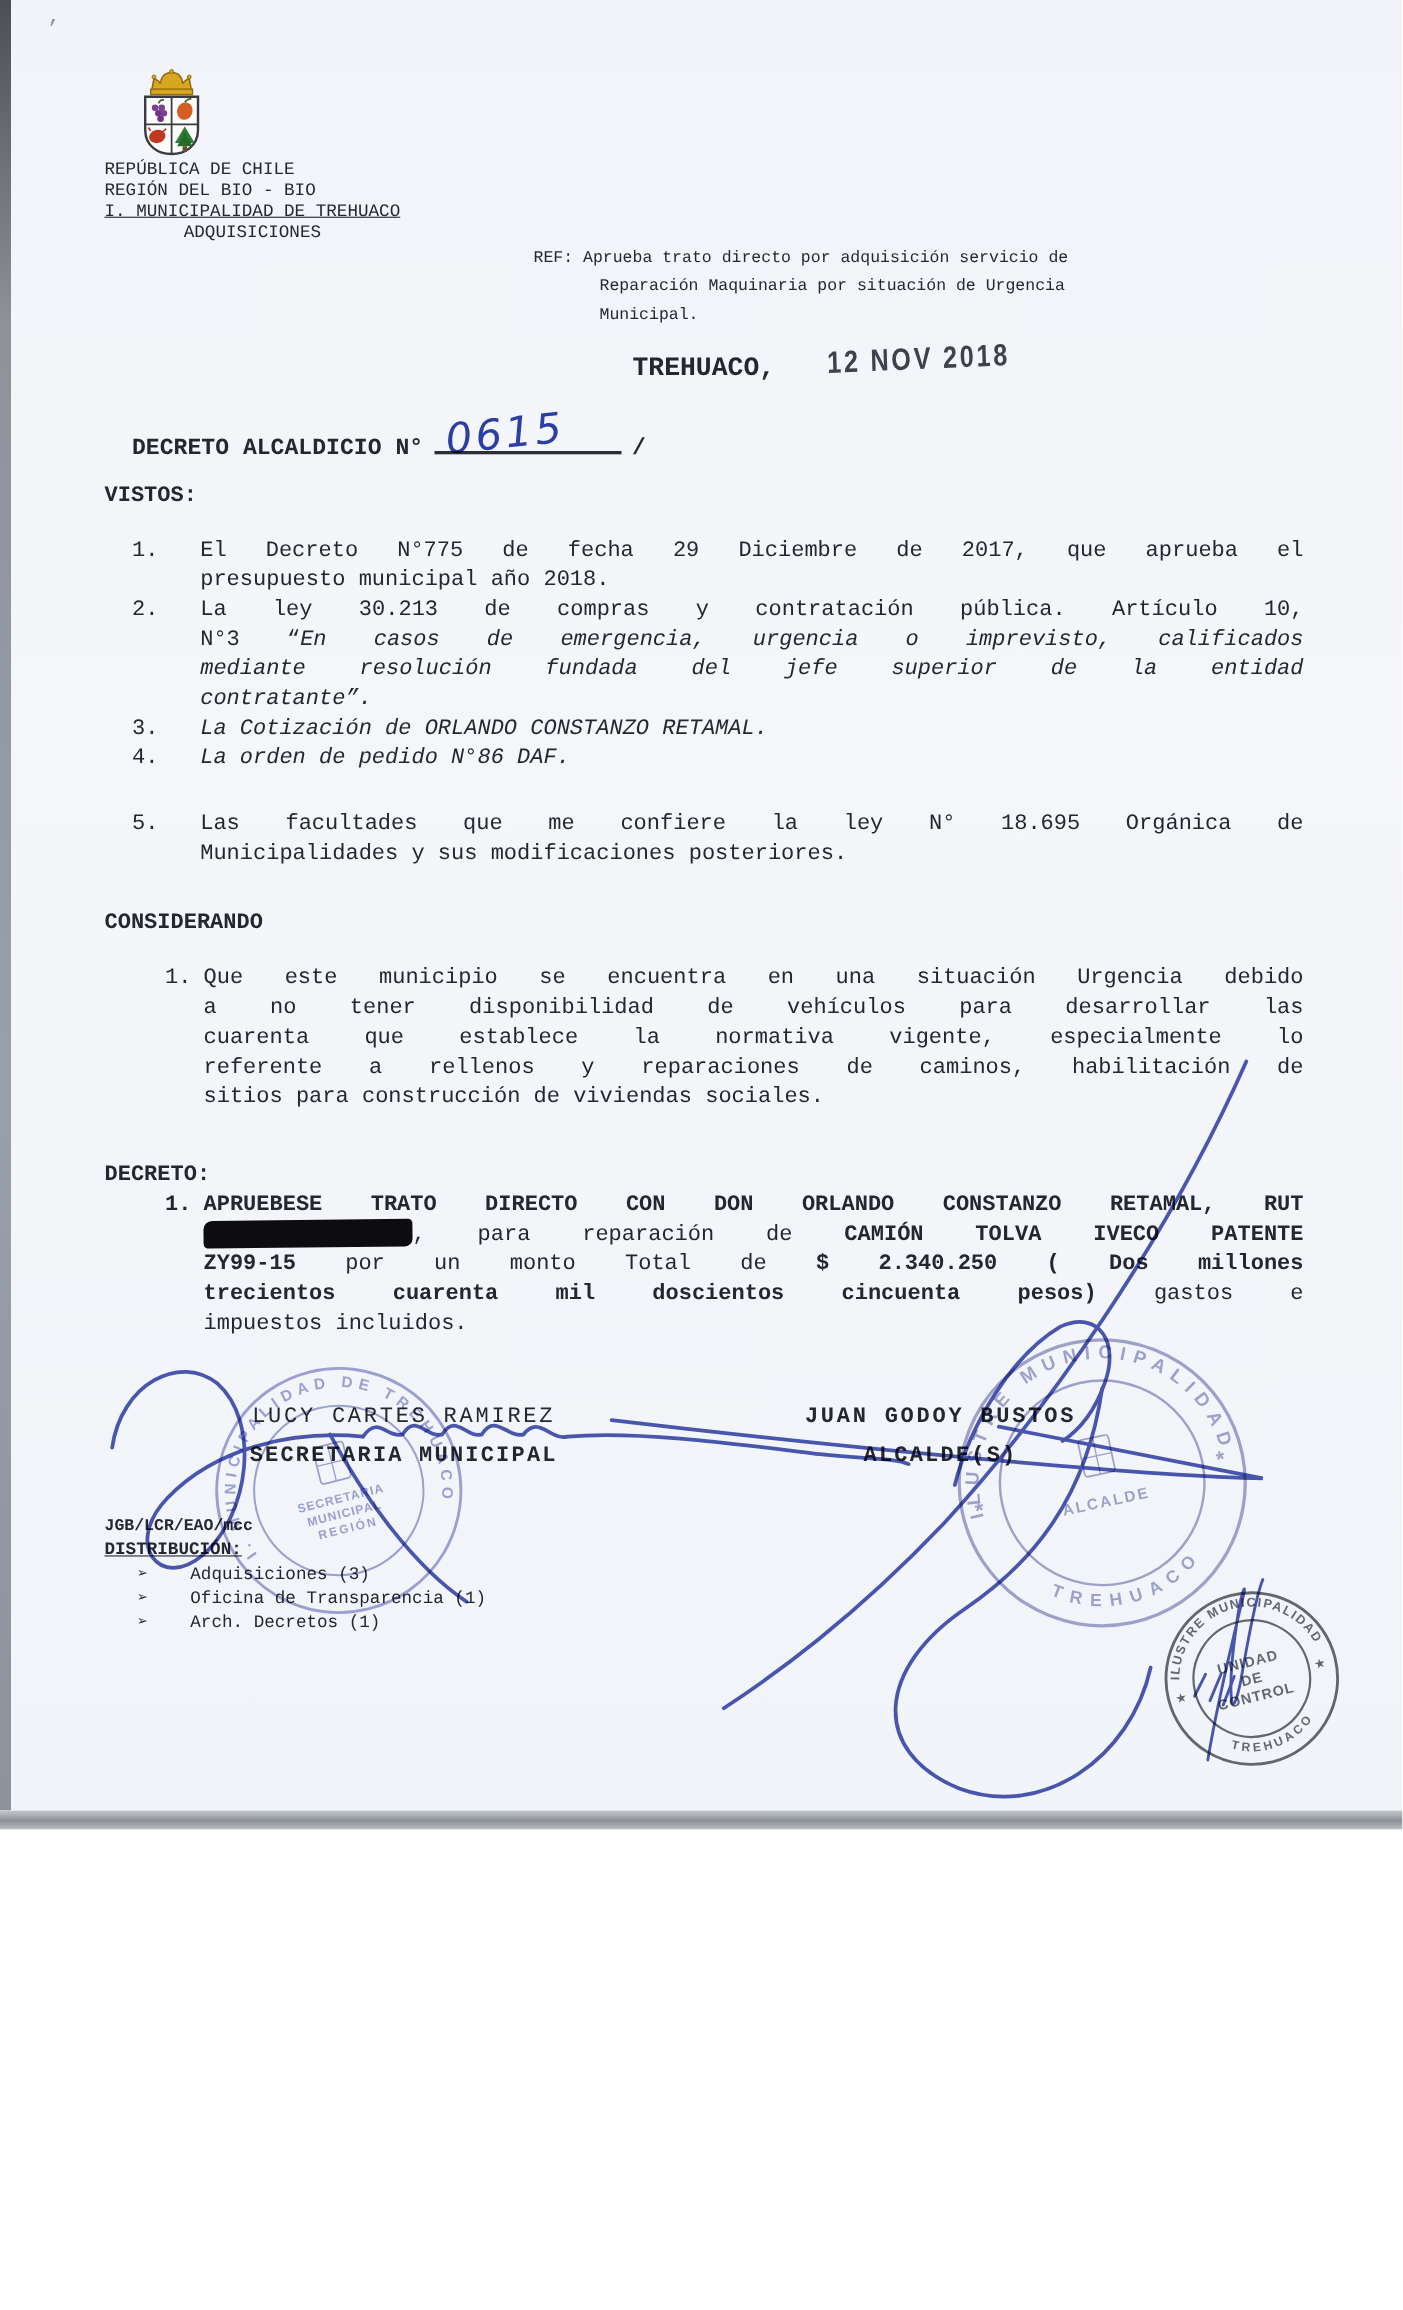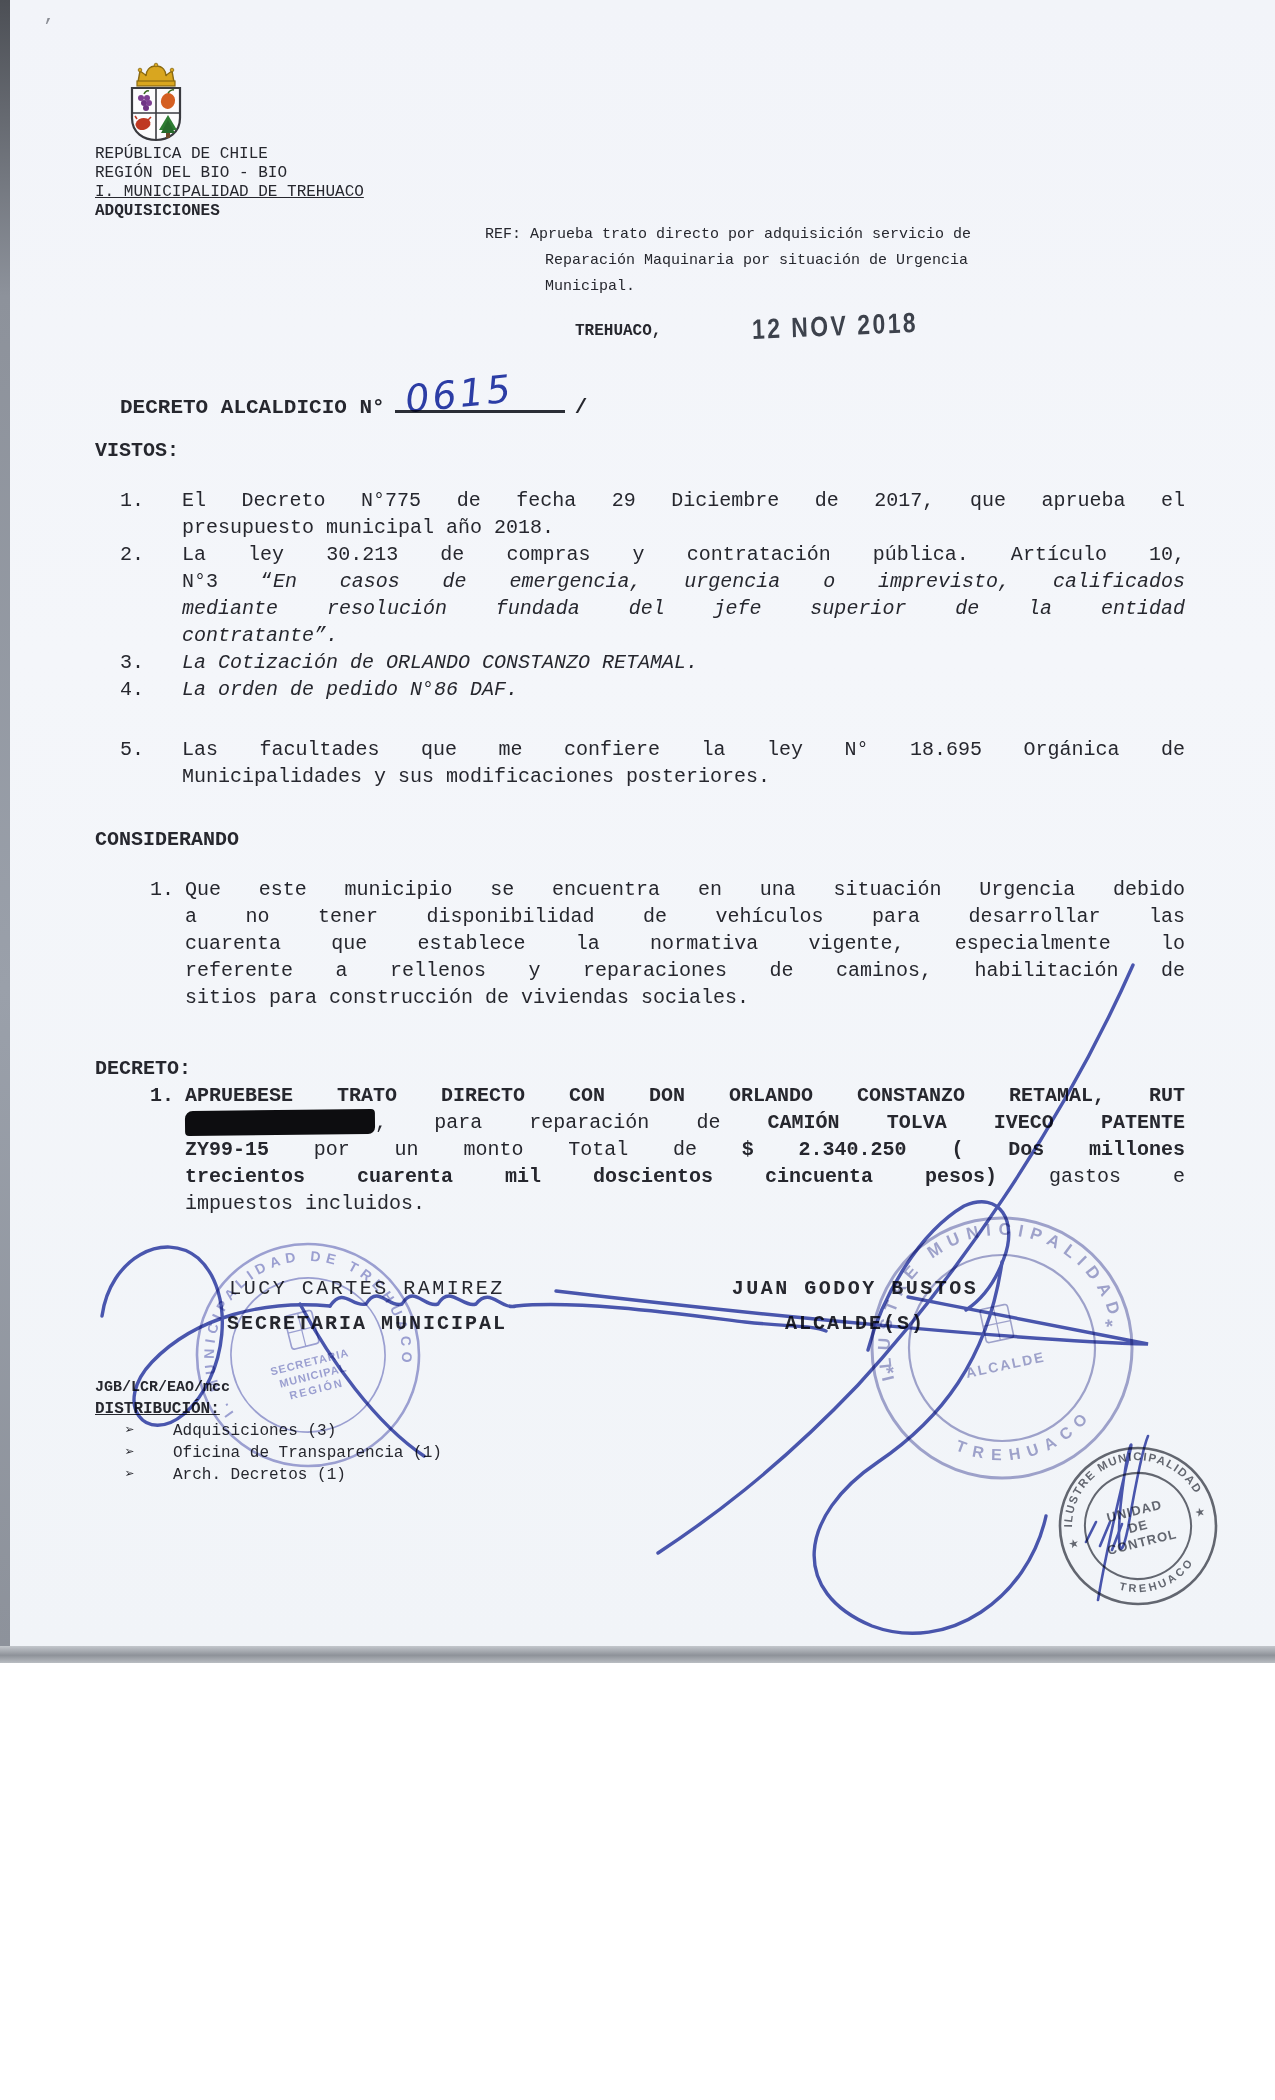--- a/index.html
+++ b/index.html
@@ -5,29 +5,29 @@
   html,body{margin:0;padding:0;background:#ffffff;}
   body{width:1275px;height:2100px;position:relative;font-family:"Liberation Mono","DejaVu Sans Mono",monospace;color:#26272e;}
   .page{position:absolute;left:0;top:0;width:1275px;height:1646px;background:linear-gradient(180deg,#f2f4f9 0%,#f4f6fa 40%,#f1f4f8 100%);overflow:hidden;}
   .edge-strip{position:absolute;left:0;top:0;width:10px;height:1646px;background:linear-gradient(180deg,#4c4f55 0%,#8d929b 18%,#9aa0aa 60%,#8d929b 100%);z-index:8;}
   .scan-band{position:absolute;left:0;top:1646px;width:1275px;height:17px;background:linear-gradient(180deg,#c3c7cc 0%,#8e9299 55%,#b9bdc2 100%);}
   .artifact{position:absolute;left:42px;top:16px;color:#8a8d94;font-size:20px;z-index:3;}
 
   
   .letterhead{position:absolute;left:95px;top:145px;font-size:16px;line-height:19px;z-index:2;}
   .lh-muni{text-decoration:underline;}
-  .lh-dept{font-weight:bold;}
+  .lh-dept{font-weight:normal;text-align:center;}
   .coat{position:absolute;left:124px;top:60px;z-index:2;}
 
   
   .ref{position:absolute;left:485px;top:222px;width:680px;font-size:15px;line-height:26px;z-index:2;}
   .ref .cont{padding-left:60px;}
 
   
-  .dateline{position:absolute;left:575px;top:322px;font-size:16px;font-weight:bold;z-index:2;}
+  .dateline{position:absolute;left:575px;top:322px;font-size:24px;font-weight:bold;z-index:2;}
   .datestamp{position:absolute;left:752px;top:314px;font-family:"Liberation Sans",sans-serif;font-weight:600;font-size:28px;color:#3d424c;letter-spacing:3px;transform:scaleX(.82) rotate(-2deg);transform-origin:left center;white-space:nowrap;z-index:2;}
 
   
   .decree-line{position:absolute;left:120px;top:380px;font-size:21px;font-weight:bold;z-index:2;}
   .decree-underline{display:inline-block;position:relative;width:170px;height:30px;border-bottom:3px solid #2b2e36;margin-left:10px;vertical-align:baseline;}
   .handwritten{position:absolute;left:10px;bottom:-6px;font-family:"DejaVu Sans",sans-serif;font-style:italic;font-size:38px;font-weight:400;color:#2c3da5;letter-spacing:3px;transform:rotate(-6deg);mix-blend-mode:multiply;}
   .decree-slash{margin-left:10px;}
 
   
   .flow{position:absolute;left:95px;top:437px;width:1090px;z-index:2;font-size:20px;line-height:27px;}

